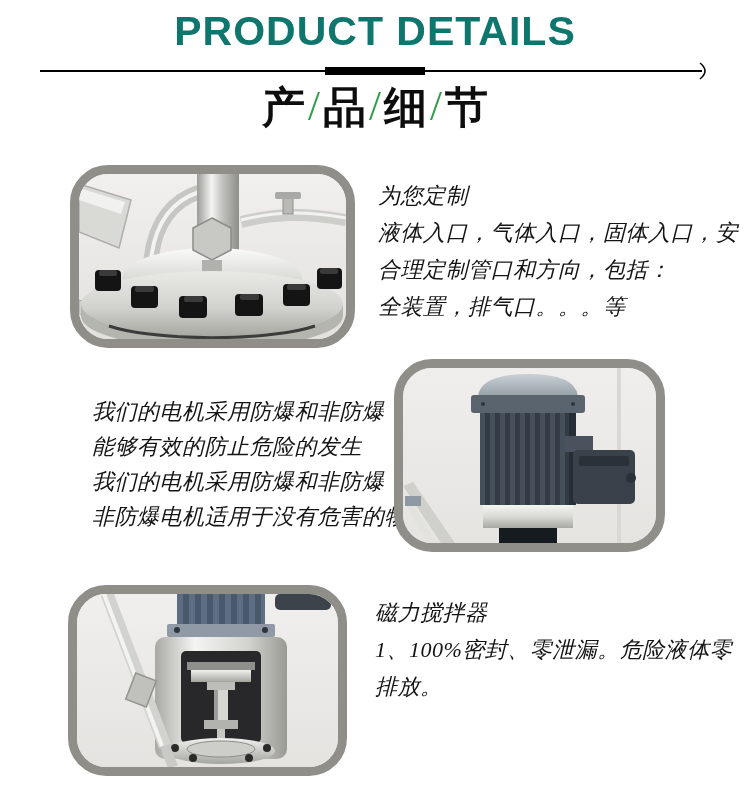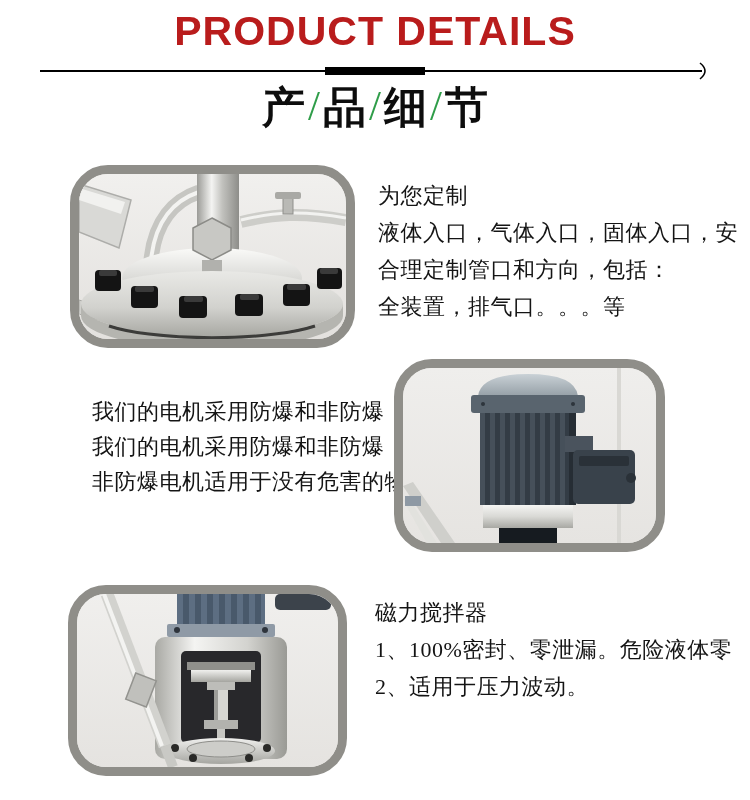--- a/index.html
+++ b/index.html
@@ -2,39 +2,39 @@
 <html><head>
 <meta charset="utf-8">
 <style>
   html,body{margin:0;padding:0;background:#ffffff;}
   #canvas{position:relative;width:750px;height:800px;background:#ffffff;overflow:hidden;
           font-family:"Liberation Serif","DejaVu Serif",serif;color:#141414;}
 
   
   .title-en{position:absolute;top:8px;left:0;width:750px;text-align:center;
             font-family:"Liberation Sans","DejaVu Sans",sans-serif;font-weight:bold;
-            font-size:41px;letter-spacing:1px;color:#b91c1c;}
+            font-size:41px;letter-spacing:1px;color:#0f766e;}
   .divider-line{position:absolute;top:70px;left:40px;width:662px;height:2px;background:#000;}
   .divider-bar{position:absolute;top:67px;left:325px;width:100px;height:8px;background:#000;}
   .divider-tip{position:absolute;top:61px;left:698px;}
 
   .title-cn{position:absolute;top:82px;left:0;width:750px;text-align:center;
             font-size:43px;font-weight:bold;color:#0d0d0d;line-height:52px;}
   .title-cn .sep{color:#2f9d49;font-weight:normal;padding:0 3px;position:relative;top:-2px;}
 
   
   .photo-frame{position:absolute;box-sizing:border-box;border:9px solid #8f8e89;
                border-radius:38px;background:#edecea;overflow:hidden;}
   .photo-frame svg{display:block;}
   #frame-1{left:70px;top:165px;width:285px;height:183px;}
   #frame-2{left:394px;top:359px;width:271px;height:193px;}
   #frame-3{left:68px;top:585px;width:279px;height:191px;}
 
   
-  .txt{position:absolute;font-size:22px;color:#141414;letter-spacing:0.5px;}
+  .txt{position:absolute;font-size:22px;color:#141414;letter-spacing:0.5px;font-style:italic;}
   .txt .ln{white-space:nowrap;}
   #txt-1{left:378px;top:177px;line-height:37px;}
   #txt-2{left:80px;top:394px;line-height:35px;margin-left:12px;}
   #txt-3{left:375px;top:594px;line-height:37px;}
 </style>
 </head>
 <body>
 
 <div id="canvas">
 
@@ -120,20 +120,21 @@
 
   <div class="txt" id="txt-1">
     <div class="ln">为您定制</div>
     <div class="ln">液体入口，气体入口，固体入口，安</div>
     <div class="ln">合理定制管口和方向，包括：</div>
     <div class="ln">全装置，排气口。。。等</div>
   </div>
 
   <div class="txt" id="txt-2">
     <div class="ln">我们的电机采用防爆和非防爆</div>
+    <div class="ln">能够有效的防止危险的发生</div>
     <div class="ln">我们的电机采用防爆和非防爆</div>
     <div class="ln">非防爆电机适用于没有危害的物料</div>
   </div>
 
   <div class="photo-frame" id="frame-2">
     <svg width="253" height="175" viewBox="0 0 253 175">
       <defs>
         <linearGradient id="bg2" x1="0" y1="0" x2="0" y2="1">
           <stop offset="0" stop-color="#efeeec"></stop>
             <stop offset="1" stop-color="#e6e4e1"></stop>
@@ -246,16 +247,16 @@
       <g transform="rotate(21 64 96)">
         <rect x="53" y="82" width="22" height="28" fill="#c0c0bc" stroke="#93938f" stroke-width="1.5"></rect>
       </g>
       <path d="M88,152 L96,173" fill="none" stroke="#c9c9c5" stroke-width="10"></path>
     </svg>
   </div>
 
   <div class="txt" id="txt-3">
     <div class="ln">磁力搅拌器</div>
     <div class="ln">1、100%密封、零泄漏。危险液体零</div>
-    <div class="ln">2、适用于压力波动。</div>
+    <div class="ln">排放。</div>
   </div>
 
 </div>
 
 </body></html>

